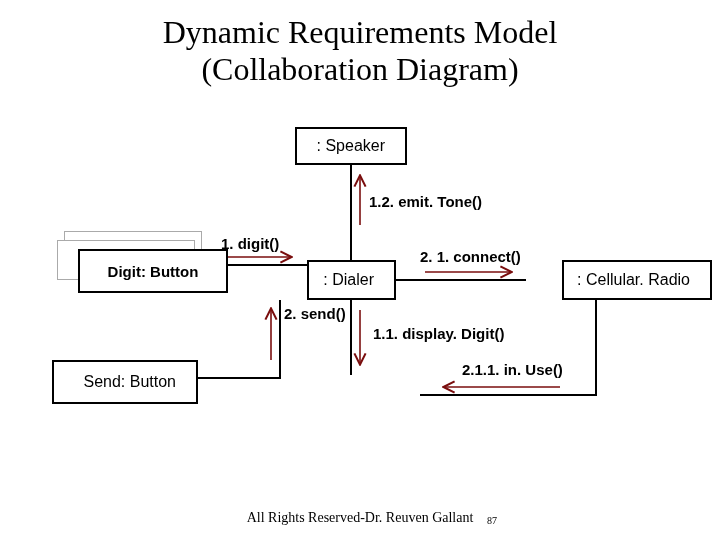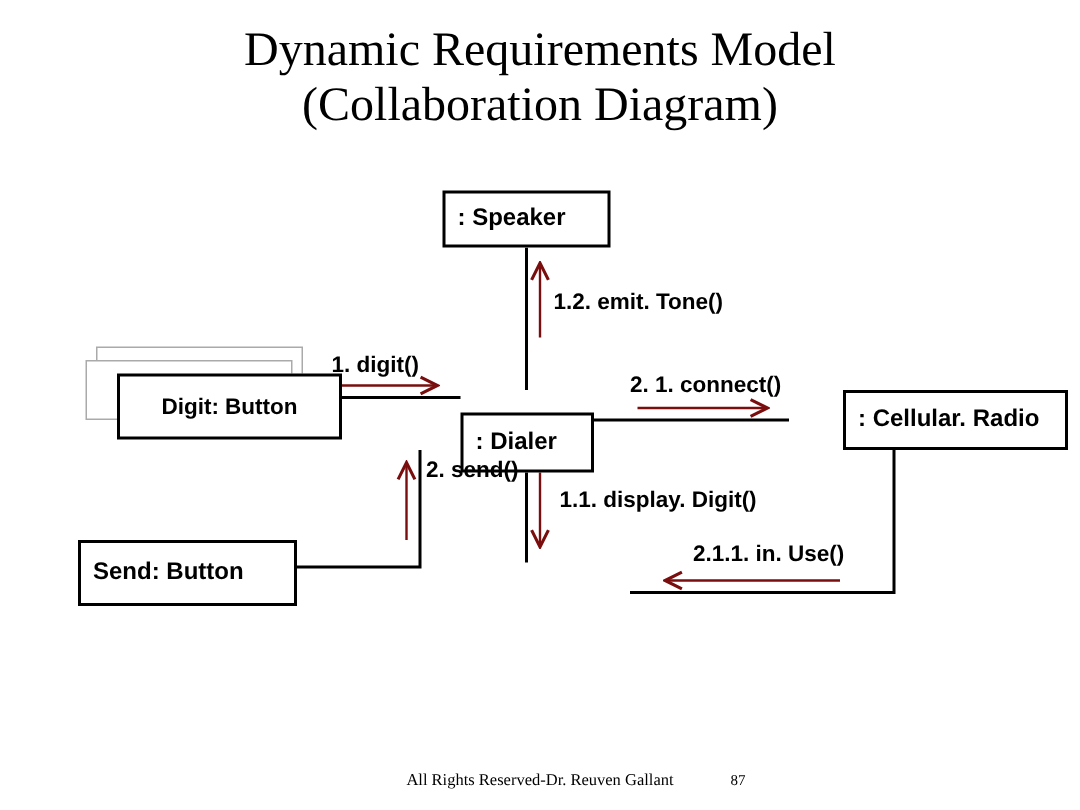--- a/index.html
+++ b/index.html
@@ -25,26 +25,26 @@
     top: 105px;
     left: 40px;
     width: 640px;
     height: 345px;
   }
   .box {
     position: absolute;
     border: 2px solid #000;
     background: #fff;
     font-family: Arial, sans-serif;
-    font-weight: bold;
+    font-weight: normal;
     font-size: 16px;
     display: flex;
     align-items: center;
-    justify-content: flex-start;
-    padding: 0 8px;
+    justify-content: flex-end;
+    padding: 0 20px;
     white-space: nowrap;
   }
   .stack {
     position: absolute;
   }
   .stack .layer {
     position: absolute;
     border: 1px solid #aaa;
     background: #fff;
     width: 138px;
@@ -72,21 +72,21 @@
     left: 0;
     width: 640px;
     height: 345px;
   }
   .footer {
     position: absolute;
     bottom: 14px;
     left: 0;
     right: 0;
     text-align: center;
-    font-size: 11px;
+    font-size: 14px;
   }
   .pagenum {
     position: absolute;
     bottom: 14px;
     left: 487px;
     font-size: 10px;
   }
 </style>
 </head>
 <body>
@@ -127,21 +127,21 @@
 
     <line x1="320" y1="205" x2="320" y2="258" stroke="#7a0e0e" stroke-width="1.6" marker-end="url(#arr)"></line>
 
     <line x1="520" y1="282" x2="405" y2="282" stroke="#7a0e0e" stroke-width="1.6" marker-end="url(#arr)"></line>
   </svg>
 
   <div class="box" style="left:255px; top:22px; width:112px; height:38px;">
     <span>: Speaker</span>
   </div>
 
-  <div class="box" style="left:267px; top:170px; width:89px; height:40px;">
+  <div class="box" style="left:267px; top:155px; width:89px; height:40px;">
     <span>: Dialer</span>
   </div>
 
   <div class="box" style="left:486px; top:155px; width:150px; height:40px;margin-left:36px;">
     <span>: Cellular. Radio</span>
   </div>
 
 
   <div class="box" style="left:12px; top:255px; width:146px; height:44px;">
     <span>Send: Button</span>

